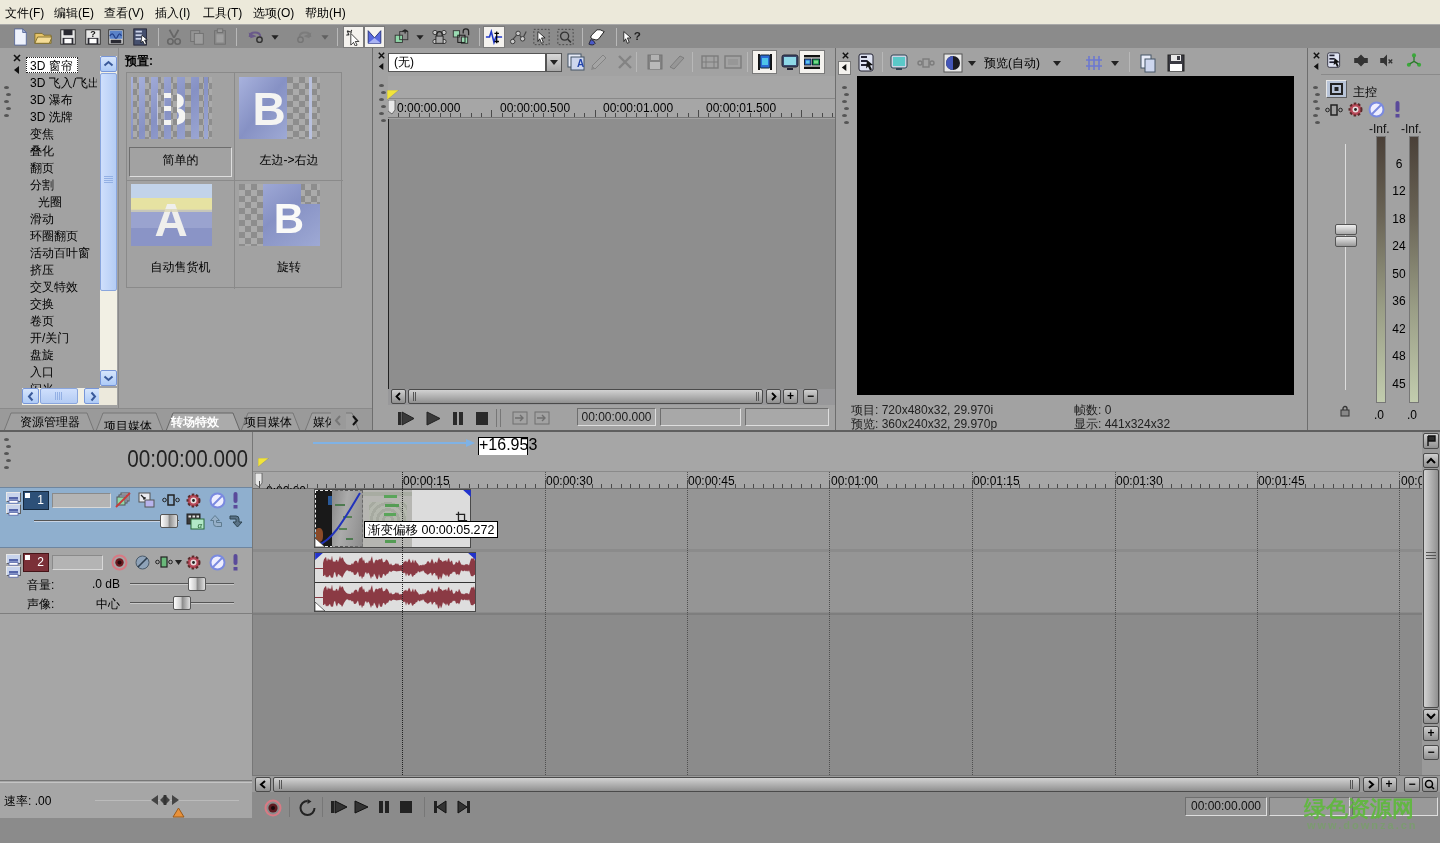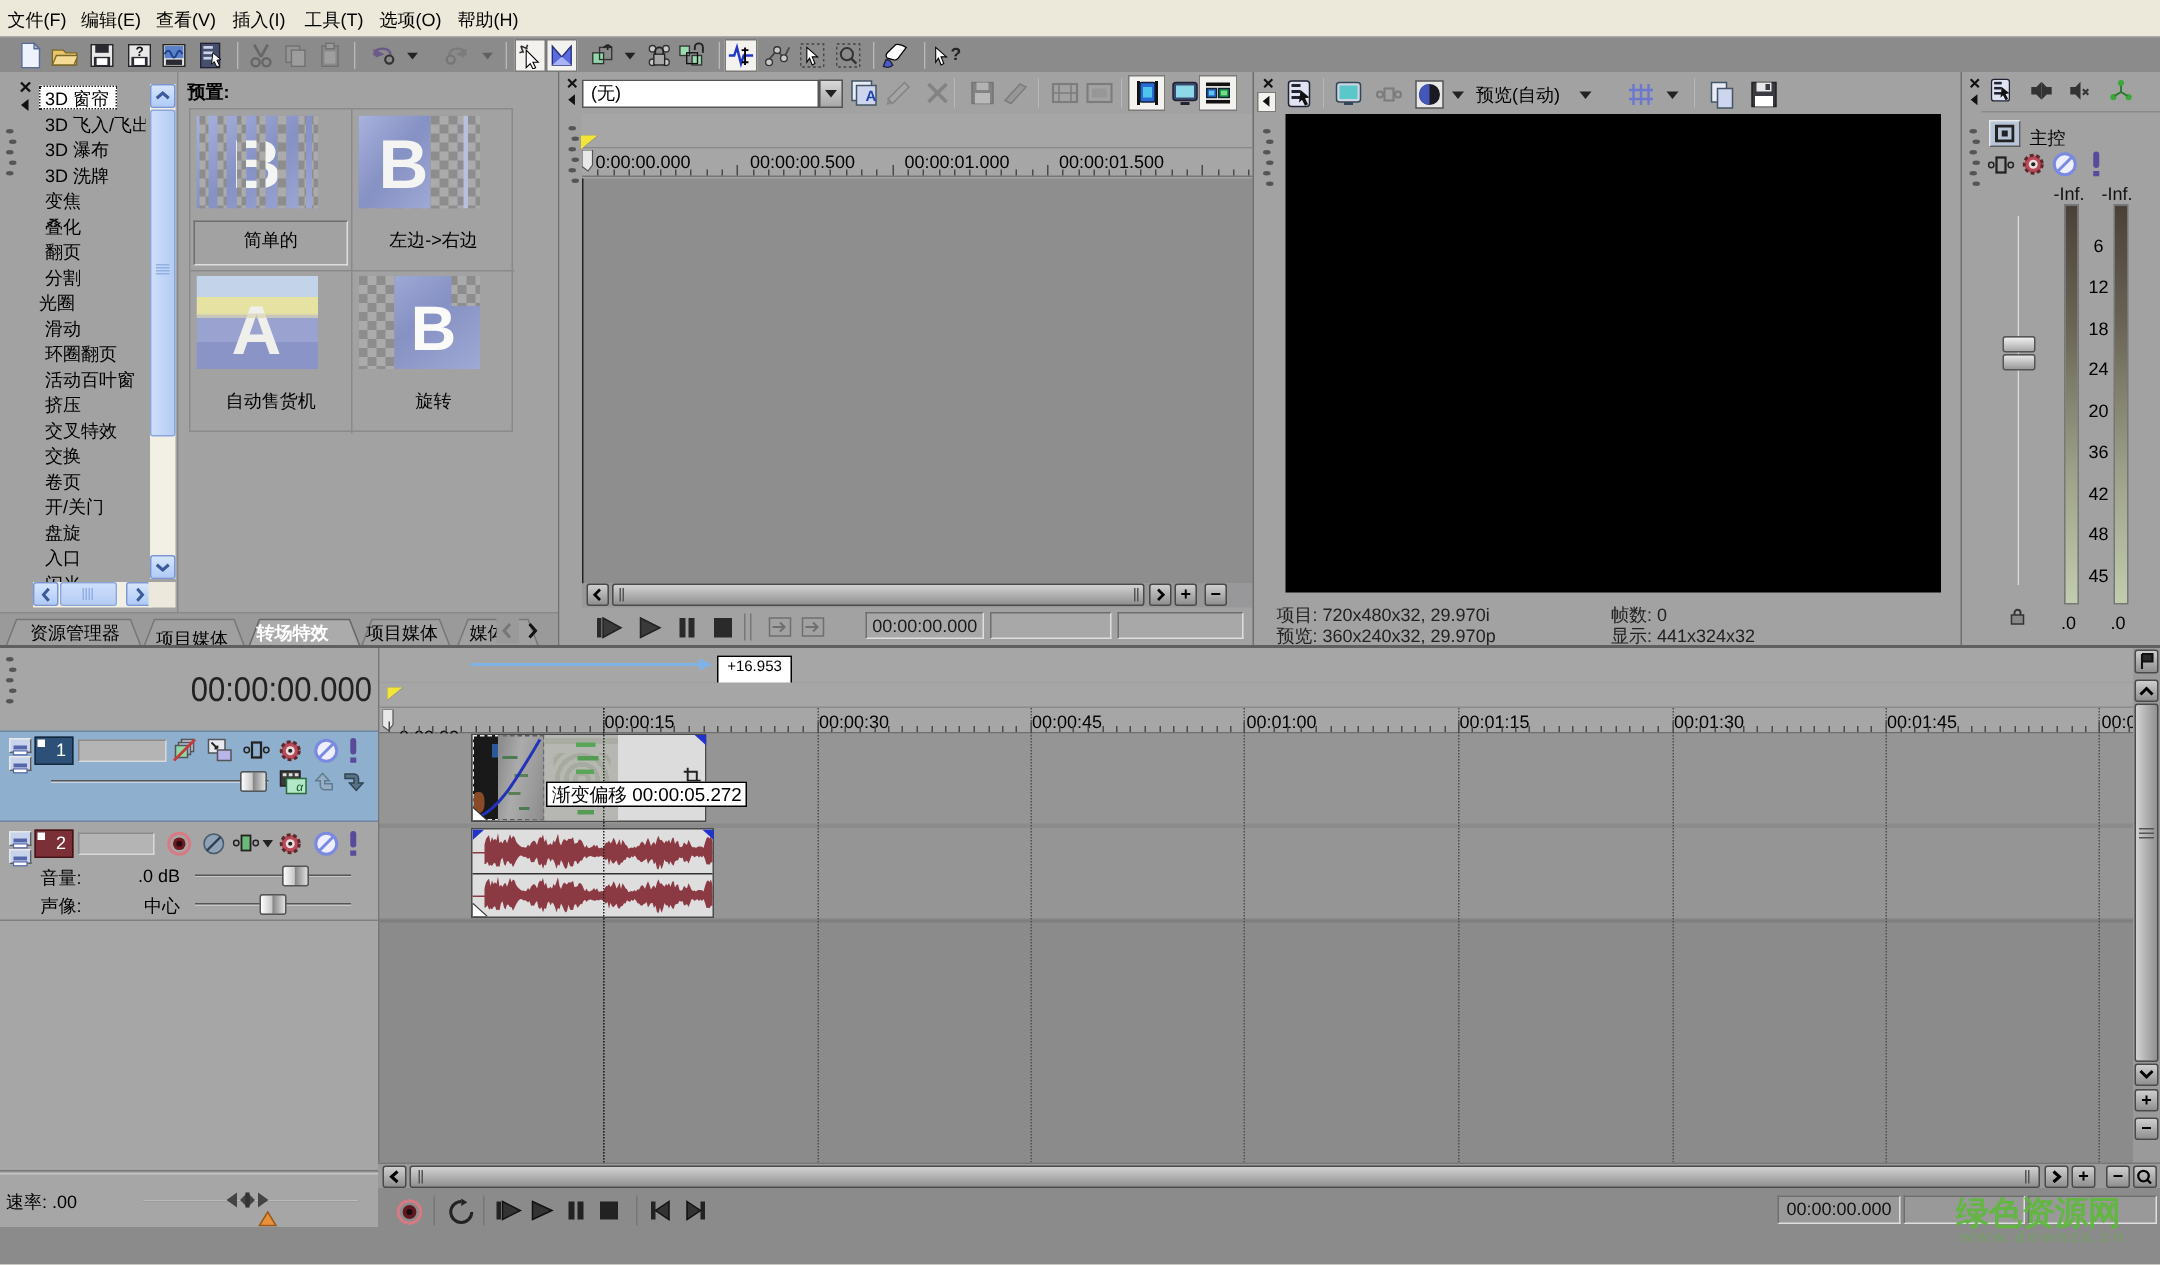--- a/index.html
+++ b/index.html
@@ -182,21 +182,21 @@
   <div class="ab" style="left:22px;top:4px;width:75px;height:336px;overflow:hidden">
     <div class="ab" style="left:4px;top:5px;width:52px;height:16px;background:#fff;border:1px dotted #222"></div>
     <span class="listitem" style="left:8px;top:6px">3D 窗帘</span>
     <span class="listitem" style="left:8px;top:23px">3D 飞入/飞出</span>
     <span class="listitem" style="left:8px;top:40px">3D 瀑布</span>
     <span class="listitem" style="left:8px;top:57px">3D 洗牌</span>
     <span class="listitem" style="left:8px;top:74px">变焦</span>
     <span class="listitem" style="left:8px;top:91px">叠化</span>
     <span class="listitem" style="left:8px;top:108px">翻页</span>
     <span class="listitem" style="left:8px;top:125px">分割</span>
-    <span class="listitem" style="left:4px;top:142px">光圈</span>
+    <span class="listitem" style="left:16px;top:142px">光圈</span>
     <span class="listitem" style="left:8px;top:159px">滑动</span>
     <span class="listitem" style="left:8px;top:176px">环圈翻页</span>
     <span class="listitem" style="left:8px;top:193px">活动百叶窗</span>
     <span class="listitem" style="left:8px;top:210px">挤压</span>
     <span class="listitem" style="left:8px;top:227px">交叉特效</span>
     <span class="listitem" style="left:8px;top:244px">交换</span>
     <span class="listitem" style="left:8px;top:261px">卷页</span>
     <span class="listitem" style="left:8px;top:278px">开/关门</span>
     <span class="listitem" style="left:8px;top:295px">盘旋</span>
     <span class="listitem" style="left:8px;top:312px">入口</span>
@@ -631,21 +631,21 @@
   <div class="ab" style="left:101px;top:88px;width:10px;height:267px;background:linear-gradient(#4a4038,#6a6456 30%,#9a9e86 65%,#c2ccae);border:1px solid #777"></div>
 
   <div class="ab" style="left:37px;top:96px;width:1px;height:246px;background:#666;border-right:1px solid #ddd"></div>
   <div class="ab" style="left:27px;top:176px;width:22px;height:11px;background:linear-gradient(#f0f0f0,#a8a8a8);border:1px solid #555;border-radius:2px"></div>
   <div class="ab" style="left:27px;top:188px;width:22px;height:11px;background:linear-gradient(#e8e8e8,#989898);border:1px solid #555;border-radius:2px"></div>
 
   <span class="ab" style="left:84px;top:109px;width:14px;text-align:center">6</span>
   <span class="ab" style="left:84px;top:136px;width:14px;text-align:center">12</span>
   <span class="ab" style="left:84px;top:164px;width:14px;text-align:center">18</span>
   <span class="ab" style="left:84px;top:191px;width:14px;text-align:center">24</span>
-  <span class="ab" style="left:84px;top:219px;width:14px;text-align:center">20</span>
+  <span class="ab" style="left:84px;top:219px;width:14px;text-align:center">50</span>
   <span class="ab" style="left:84px;top:246px;width:14px;text-align:center">36</span>
   <span class="ab" style="left:84px;top:274px;width:14px;text-align:center">42</span>
   <span class="ab" style="left:84px;top:301px;width:14px;text-align:center">48</span>
   <span class="ab" style="left:84px;top:329px;width:14px;text-align:center">45</span>
 
   <svg class="ab" style="left:32px;top:357px;width:10px;height:12px" viewBox="0 0 10 12">
         <rect x="1" y="5" width="8" height="6" fill="#888" stroke="#333"></rect>
         <path d="M3 5V3.5a2 2 0 014 0V5" fill="none" stroke="#333" stroke-width="1.3"></path>
       </svg>
   <span class="ab" style="left:66px;top:360px">.0</span>
@@ -786,21 +786,21 @@
         <path d="M6.5 1L12 10H1z" fill="#e8913a" stroke="#9a5a1a"></path>
       </svg>
 </div>
 
 <div class="ab" style="left:252px;top:2px;width:1170px;height:355px;background:#8b8b8b;border-left:1px solid #777">
   <div class="ab" style="left:0;top:0;width:1170px;height:23px;background:#a6a6a6"></div>
   <svg class="ab" style="left:60px;top:6px;width:162px;height:10px" viewBox="0 0 162 10">
         <path d="M0 5h153" stroke="#7fb2e5" stroke-width="2"></path>
         <path d="M153 1l9 4-9 4z" fill="#7fb2e5"></path>
       </svg>
-  <div class="ab" style="left:225px;top:5px;width:50px;height:26px;background:#fff;border:1px solid #000;text-align:center;line-height:13px;font-size:10px">+16.953</div>
+  <div class="ab" style="left:225px;top:5px;width:50px;height:26px;background:#fff;border:1px solid #000;text-align:center;line-height:13px;font-size:16px">+16.953</div>
   <div class="ab" style="left:0;top:23px;width:1170px;height:17px;background:#a6a6a6;border-bottom:1px solid #8a8a8a"></div>
   <svg class="ab" style="left:5px;top:26px;width:11px;height:9px" viewBox="0 0 11 9">
         <path d="M0 0h11L0 9z" fill="#f2e438" stroke="#888" stroke-width=".5"></path>
       </svg>
   <div class="ab" style="left:0;top:40px;width:1170px;height:17px;background:#a6a6a6;border-bottom:1px solid #6e6e6e">
     <svg class="ab" style="left:2px;top:1px;width:8px;height:15px" viewBox="0 0 8 15">
           <path d="M0 0h7v10l-3 4-4-3z" fill="#e8e8e8" stroke="#555" stroke-width=".8"></path>
         </svg>
     <span class="ab" style="left:13px;top:12px">0:00:00</span>
     <span class="ab" style="left:150px;top:2px">00:00:15</span>

